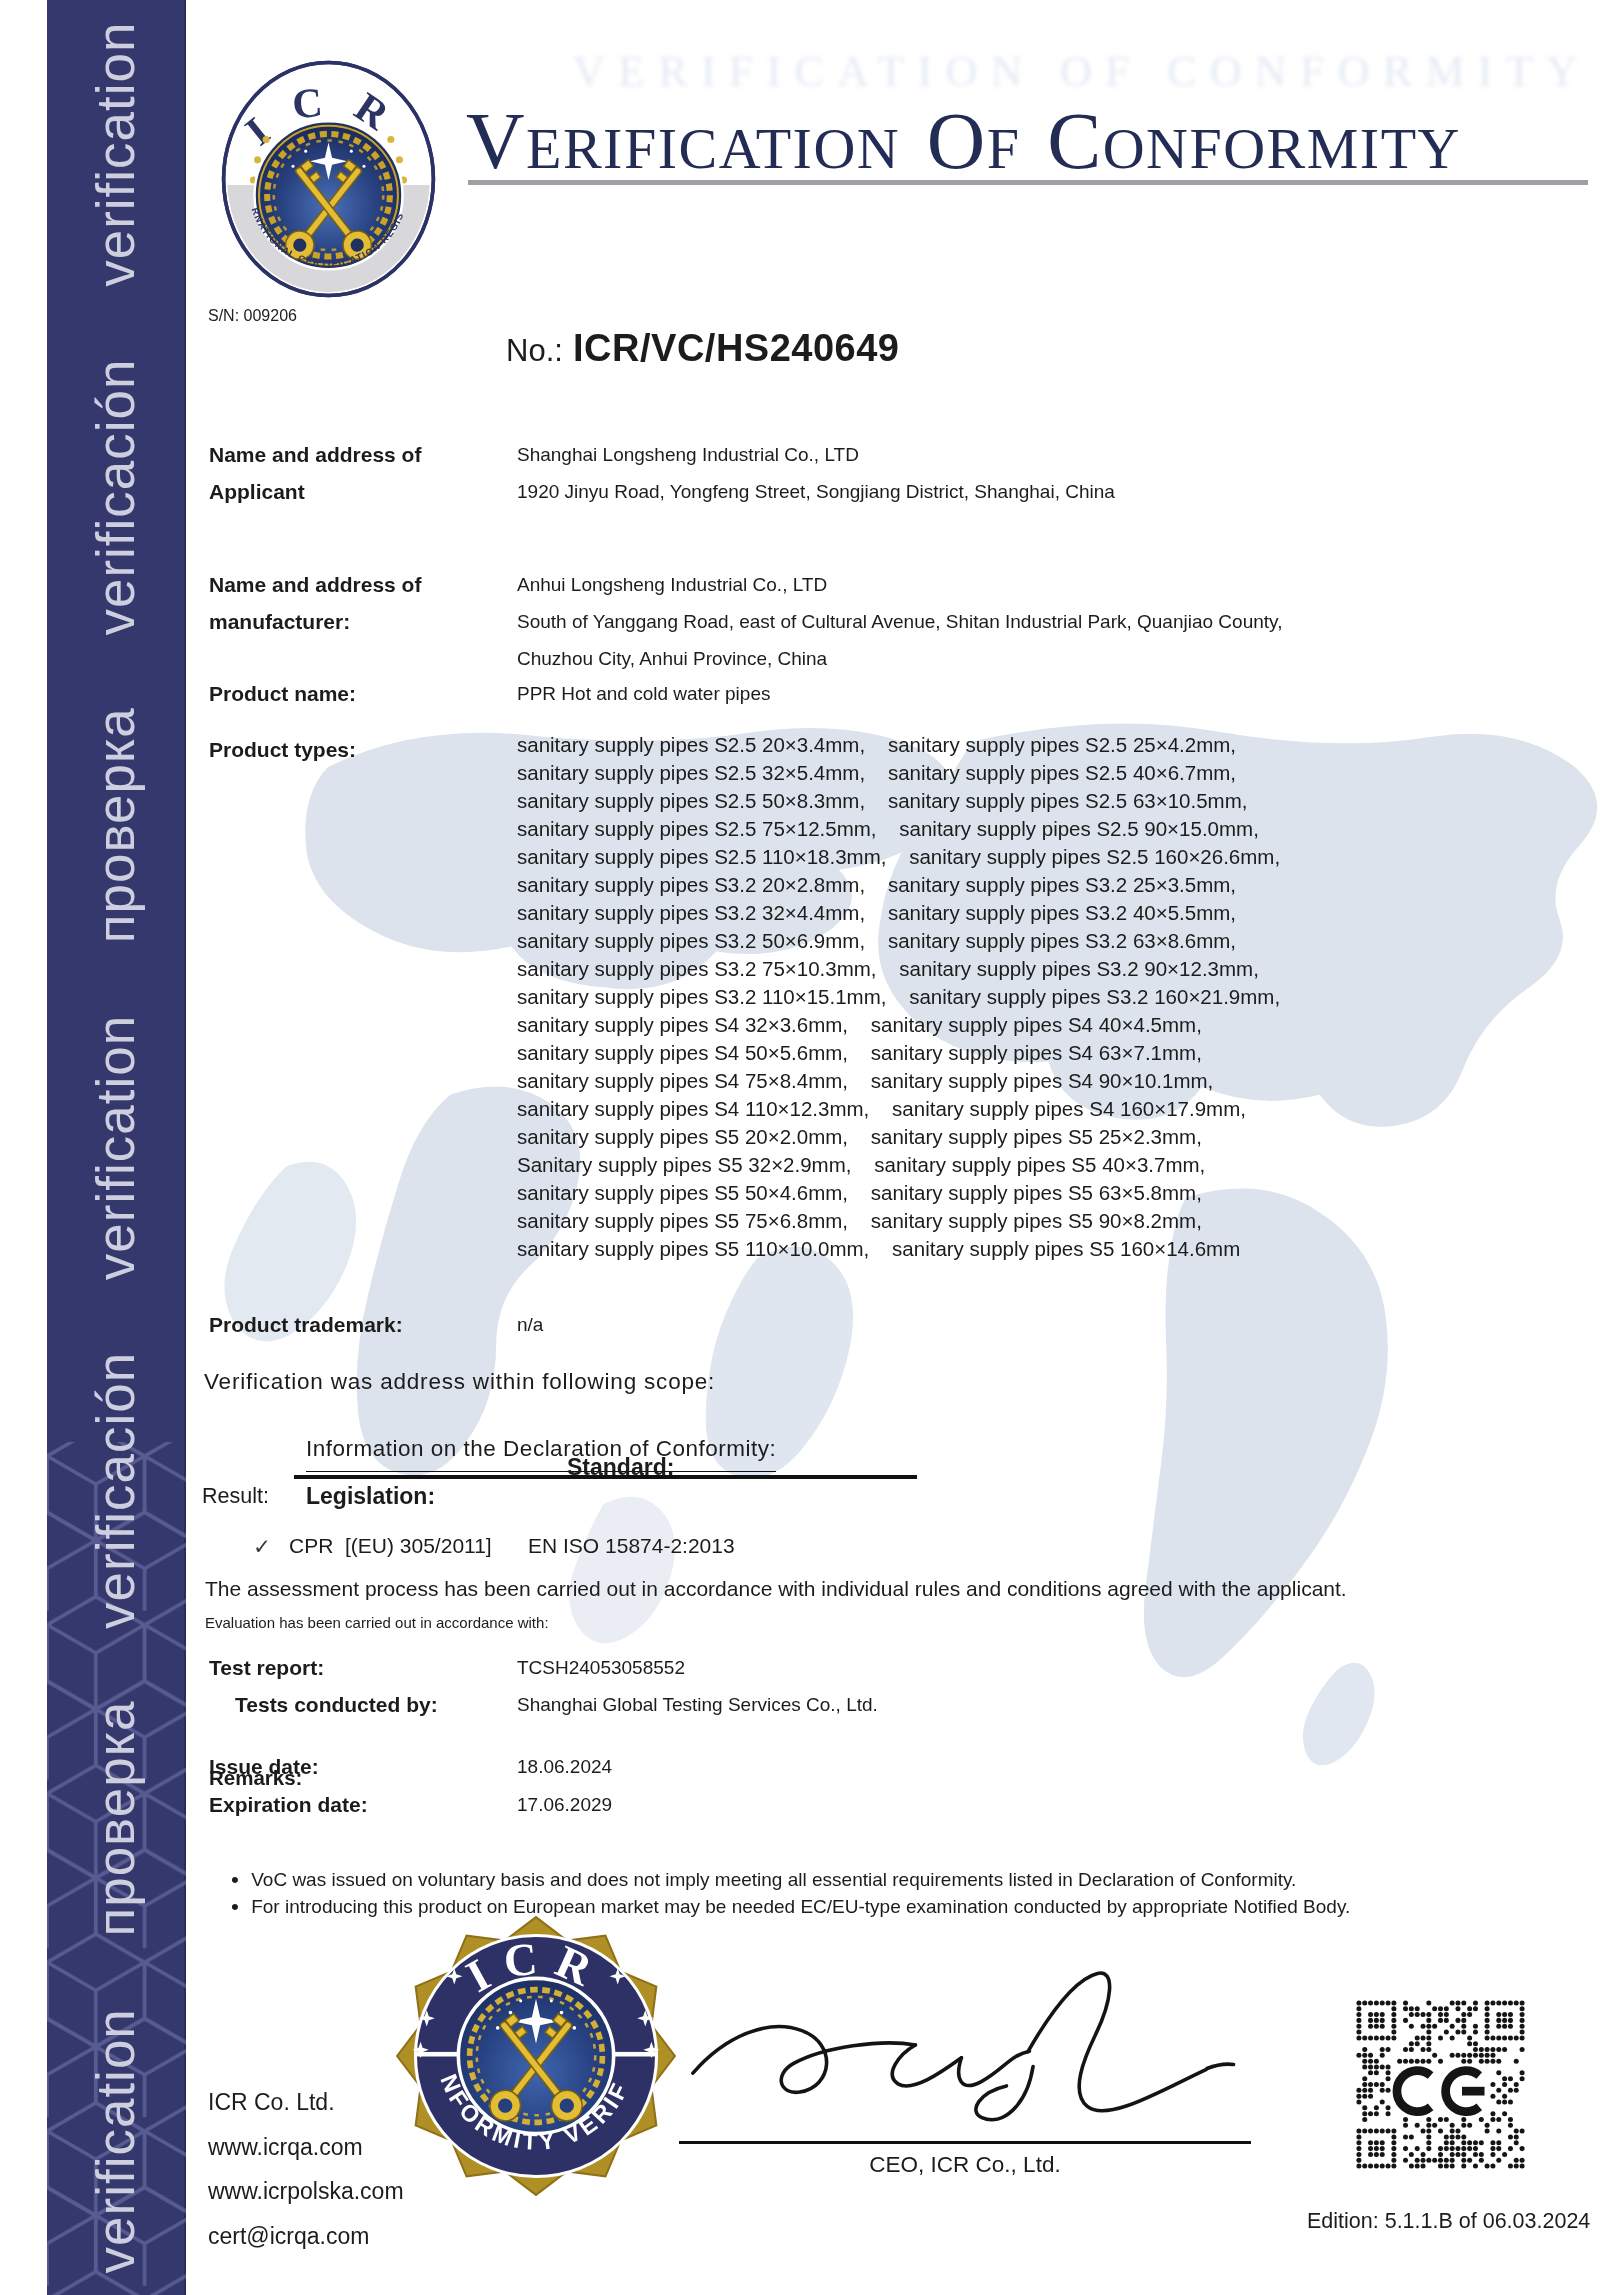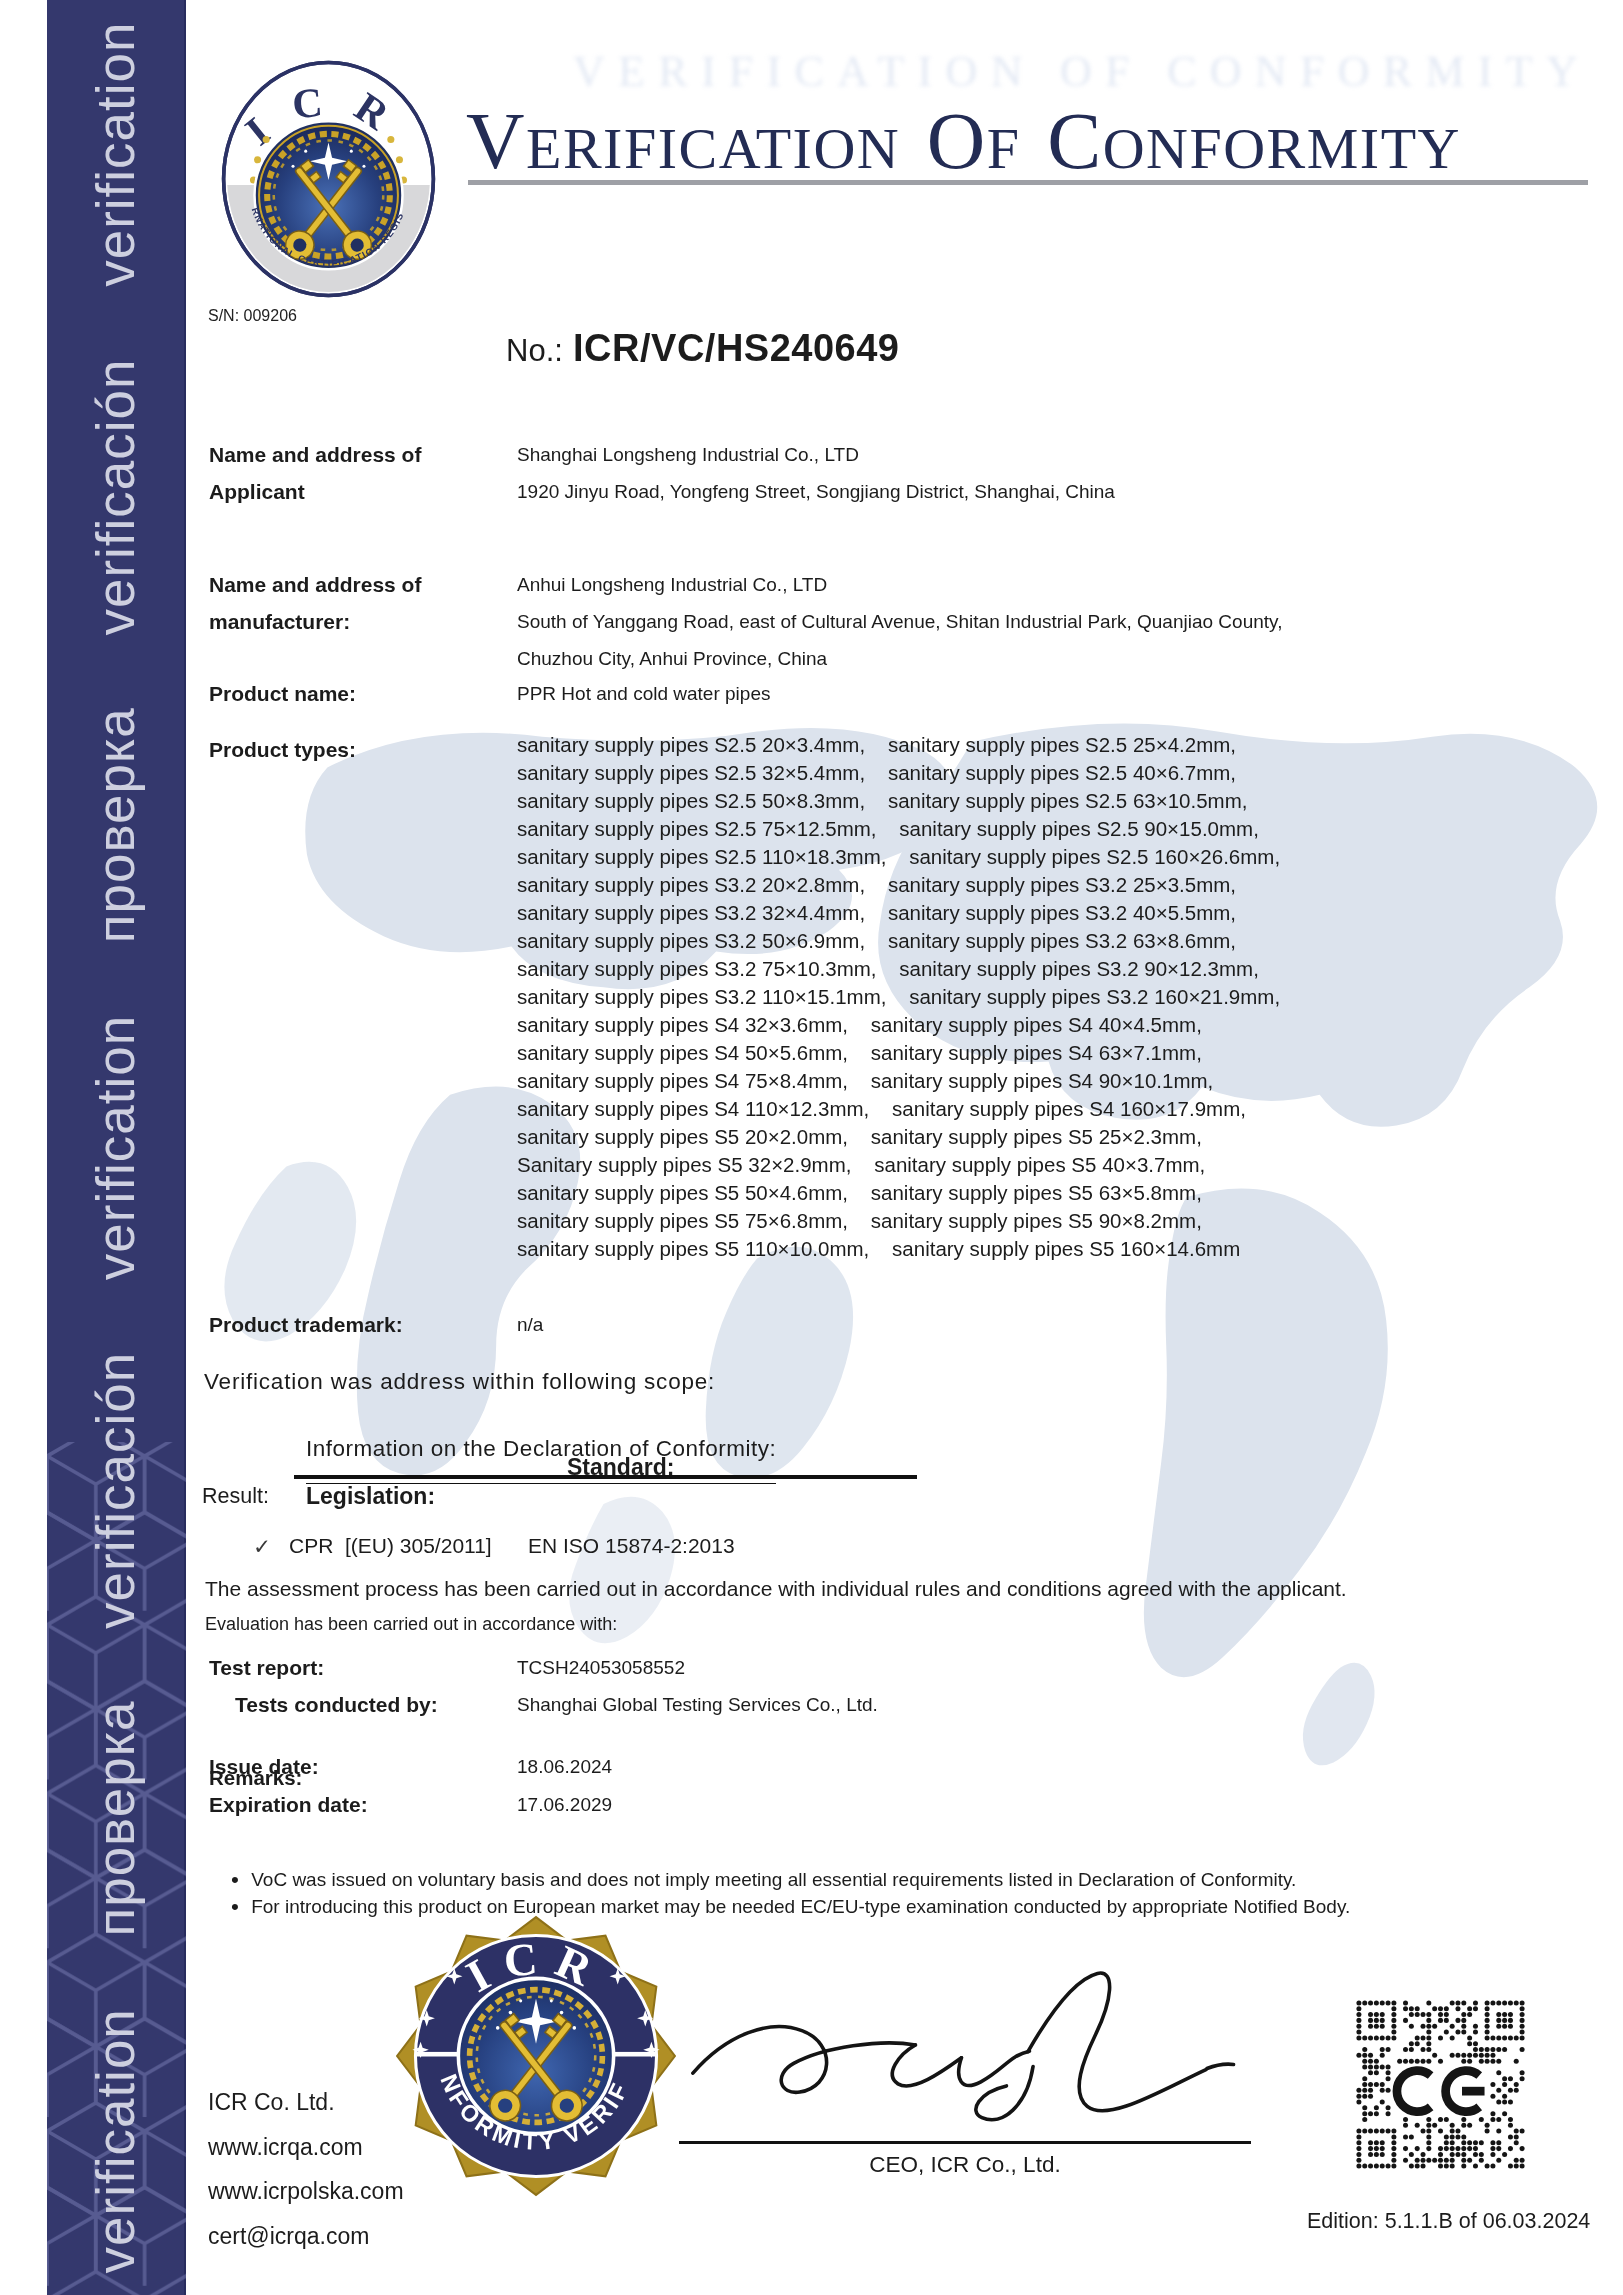--- a/index.html
+++ b/index.html
@@ -28,31 +28,31 @@
   .no-label{font-size:31px;}
   .no-value{font-size:38px;font-weight:700;letter-spacing:0.5px;}
   
   .lblcol{position:absolute;left:209px;font-weight:700;font-size:21px;line-height:37px;white-space:pre-line;}
   .valcol{position:absolute;left:517px;font-size:19px;line-height:37px;white-space:pre-wrap;}
   .vlines div{white-space:pre-wrap;}
   .ptypes{position:absolute;left:517px;top:731px;font-size:20.5px;}
   .ptypes div{line-height:28px;white-space:pre-wrap;}
   .scope{position:absolute;left:204px;top:1369px;font-size:22.5px;letter-spacing:0.8px;}
   .doc-head{position:absolute;left:306px;top:1436px;font-size:22.5px;letter-spacing:0.5px;
-        border-bottom:1.5px solid #111;padding-bottom:21px;}
+        border-bottom:1.5px solid #111;padding-bottom:9px;}
   .doc-rule{position:absolute;left:294px;top:1475px;width:623px;height:3.6px;background:#111;}
   .result-label{position:absolute;left:202px;top:1484px;font-size:21.5px;}
   .legislation-label{position:absolute;left:306px;top:1483px;font-size:23px;font-weight:700;}
   .standard-label{position:absolute;left:519px;top:1454px;font-size:23px;font-weight:700;margin-left:48px;}
   .check{position:absolute;left:253px;top:1534px;font-size:21.5px;color:#3a3a3a;}
   .cpr{position:absolute;left:289px;top:1534px;font-size:21px;}
   .legval{position:absolute;left:345px;top:1534px;font-size:21px;}
   .stdval{position:absolute;left:528px;top:1534px;font-size:21px;}
   .assess1{position:absolute;left:205px;top:1577px;font-size:21px;}
-  .assess2{position:absolute;left:205px;top:1614px;font-size:18px;}
+  .assess2{position:absolute;left:205px;top:1614px;font-size:15px;}
   .remarks-label{position:absolute;left:209px;top:1766px;font-size:20.5px;font-weight:700;}
   .bullets{position:absolute;left:231px;top:1867px;font-size:19px;}
   .bullets .b-row{line-height:26.6px;display:flex;}
   .bullets .b-row::before{content:"\2022";font-size:22.5px;margin-right:12.3px;line-height:26.6px;}
   
   .badge-svg{position:absolute;left:393px;top:1913px;width:286px;height:286px;}
   .f-left{position:absolute;left:208px;font-size:23px;}
   .sig-svg{position:absolute;left:675px;top:1958px;width:578px;height:174px;}
   .sig-rule{position:absolute;left:679px;top:2141px;width:572px;height:2.6px;background:#111;}
   .ceo{position:absolute;left:679px;top:2152px;width:572px;text-align:center;font-size:22.5px;}

